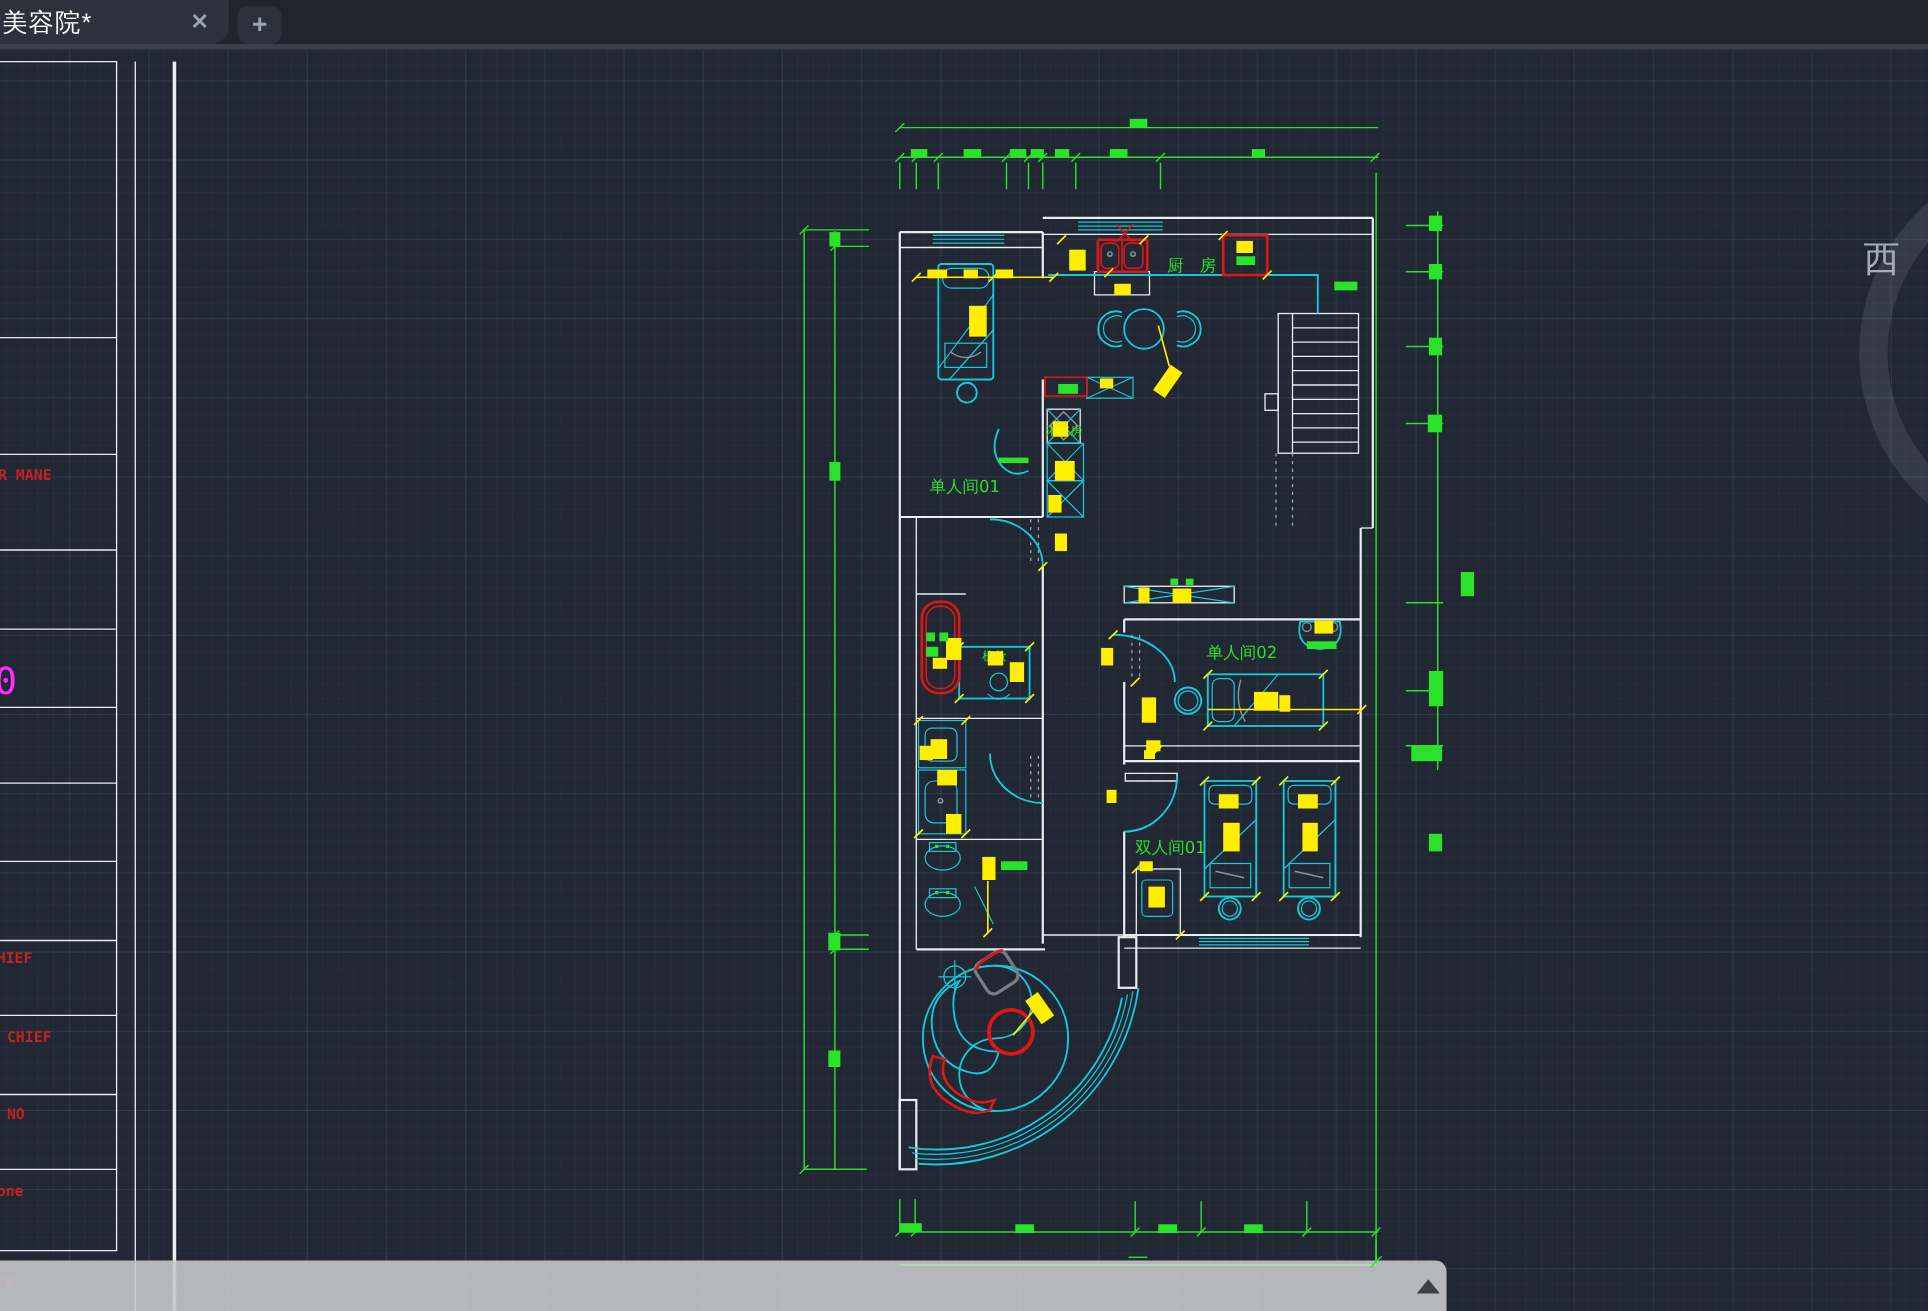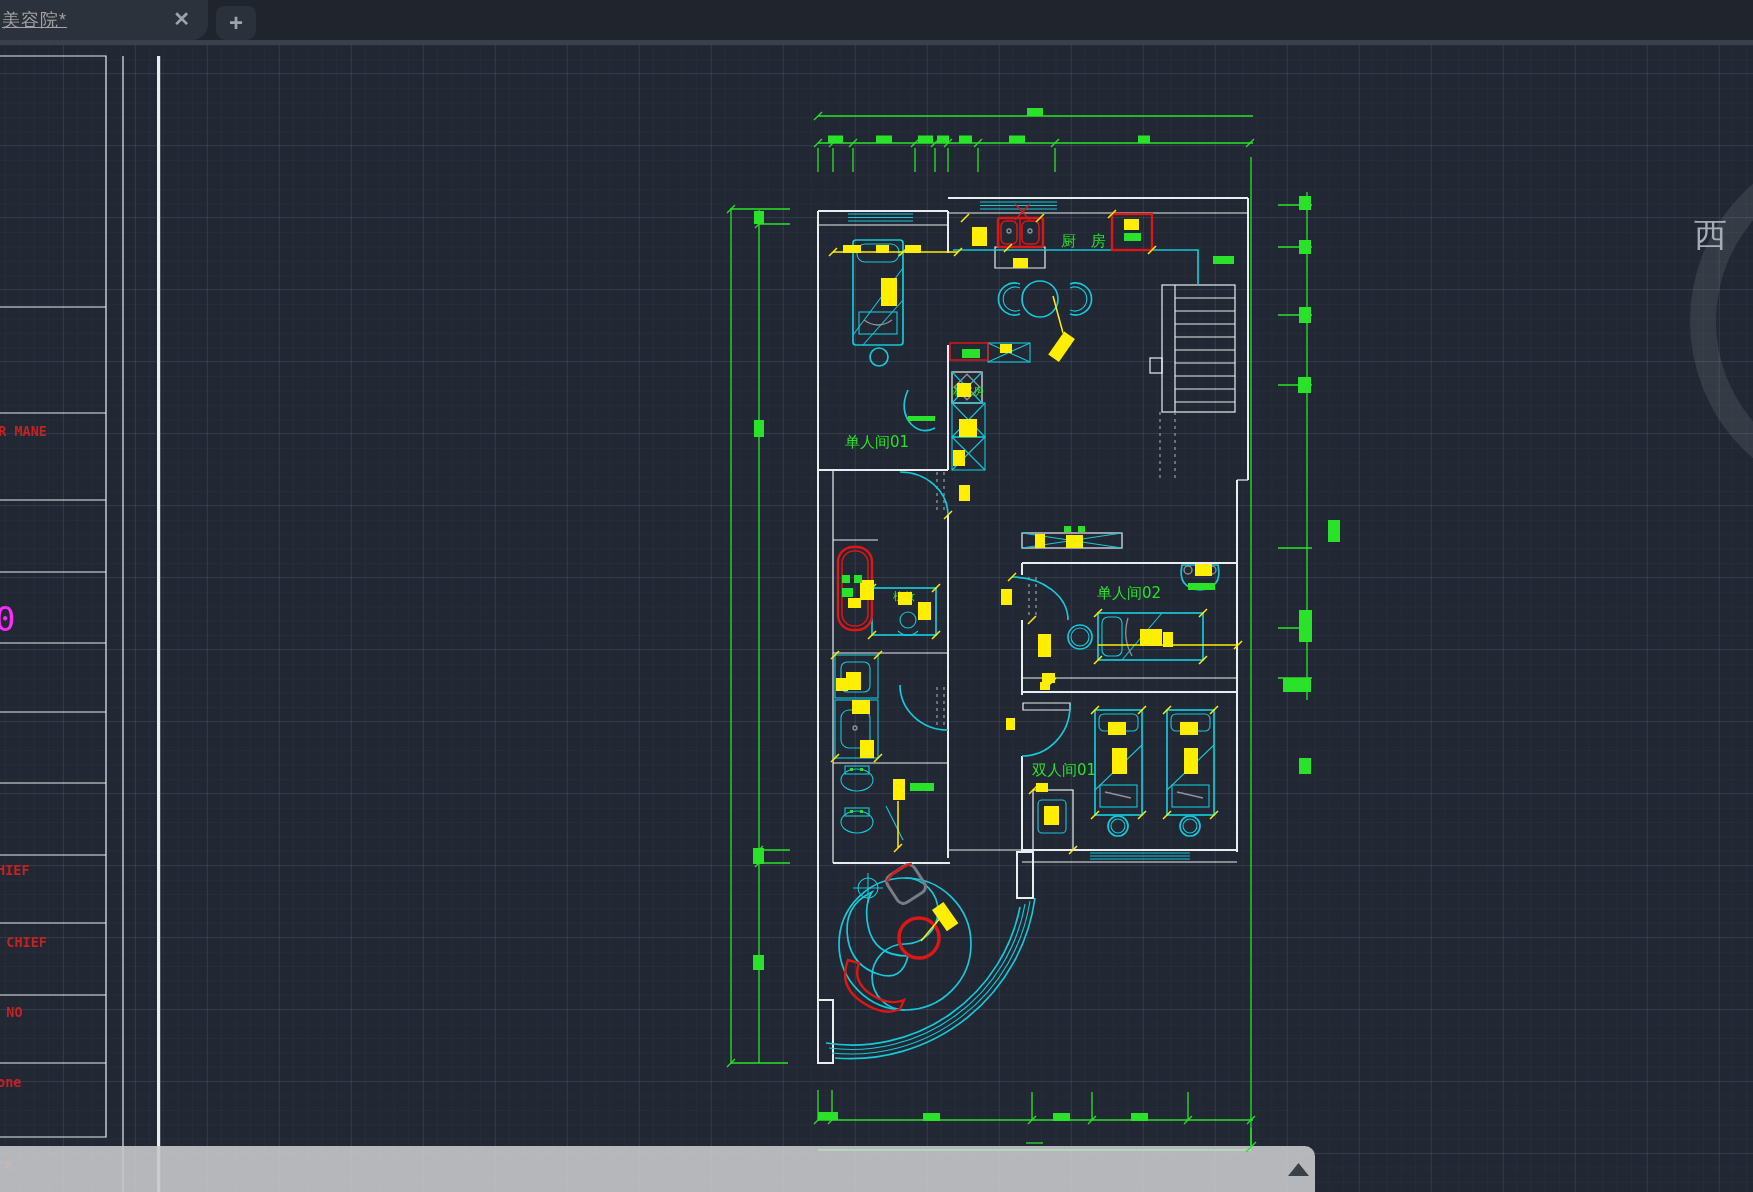--- a/index.html
+++ b/index.html
@@ -1,20 +1,20 @@
 <!DOCTYPE html>
 <html style="--wall: #e9edf0; --cyan: #16c8d8; --green: #2be22b; --yellow: #ffee00; --red: #dd1616; --red_text: #c52222; --magenta: #ff2bff;"><head>
 <meta charset="utf-8">
 <style>
   html,body{margin:0;padding:0;background:#1f242b;width:1753px;height:1192px;overflow:hidden;
     font-family:"Liberation Sans",sans-serif;}
   .tabbar{position:absolute;left:0;top:0;width:1753px;height:40px;background:#20252d;z-index:30;}
   .tab{position:absolute;left:0;top:0;width:208px;height:40px;background:#2c323c;
     border-bottom-right-radius:16px;display:flex;align-items:center;}
-  .tab-title{color:#a3a3a3;font-size:18px;padding-left:2px;letter-spacing:1px;white-space:nowrap;text-decoration:underline;}
+  .tab-title{color:#ffffff;font-size:23px;padding-left:2px;letter-spacing:1px;white-space:nowrap;}
   .tab-close{position:absolute;right:18px;top:7px;color:#9ba3ac;font-size:20px;font-weight:bold;cursor:pointer;}
   .newtab{position:absolute;left:216px;top:6px;width:40px;height:34px;background:#2b313b;
     border-radius:8px 8px 10px 10px;display:flex;align-items:center;justify-content:center;}
   .newtab span{color:#9ba3ac;font-size:24px;font-weight:bold;line-height:20px;}
   .subbar{position:absolute;left:0;top:40px;width:1753px;height:5px;background:#3a414c;z-index:29;}
   .canvas{position:absolute;left:0;top:45px;width:1753px;height:1147px;background-color:#212733;
     background-image:
       linear-gradient(to right, rgba(130,150,190,0.14) 1px, transparent 1px),
       linear-gradient(to bottom, rgba(130,150,190,0.14) 1px, transparent 1px),
       linear-gradient(to right, rgba(130,150,190,0.05) 1px, transparent 1px),

